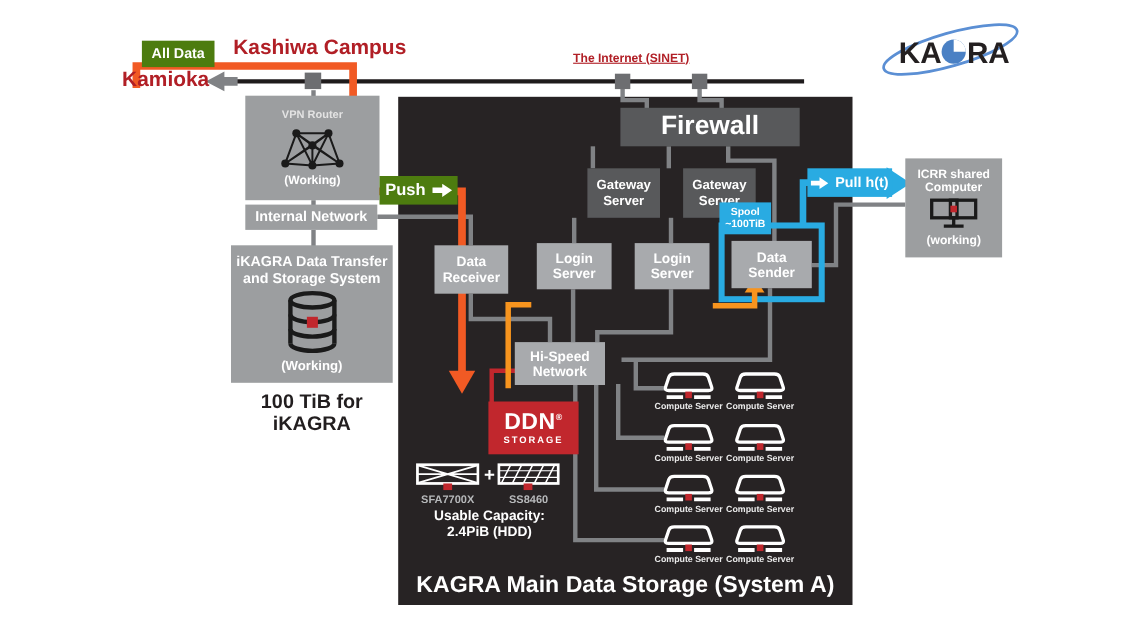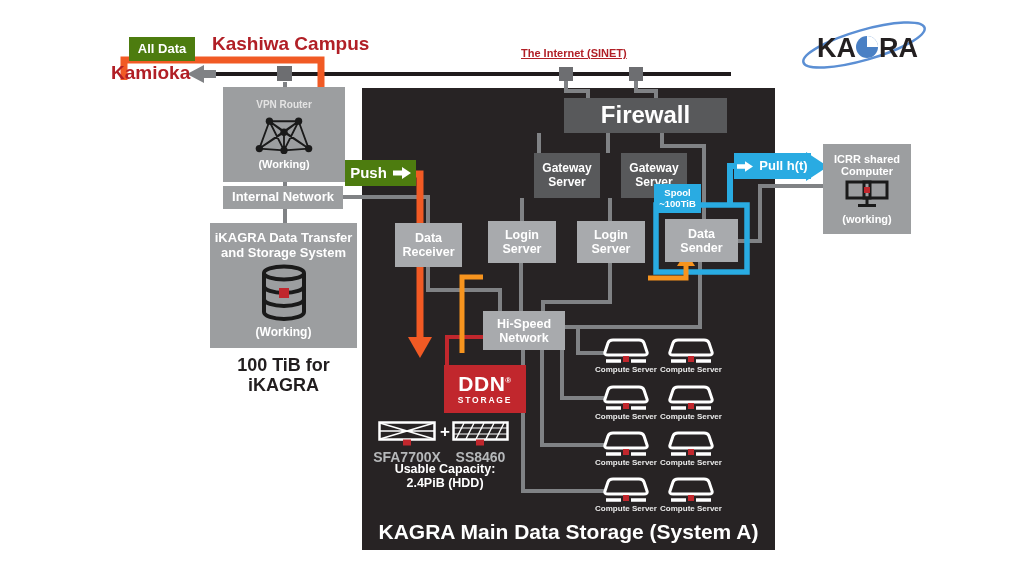--- a/index.html
+++ b/index.html
@@ -15,21 +15,21 @@
   .g-light{background:#a8aaad;}
   .red-box{background:#c1272d;}
   .flag{position:absolute;display:flex;align-items:center;justify-content:center;gap:6px;
         color:#fff;font-weight:bold;z-index:3;line-height:1.1;}
   .orange-bg{background:#4d7c0f;}
   .amber-bg{background:#f7941e;border:2px solid #f9a84d;box-sizing:border-box;}
   .blue-bg{background:#29abe2;}
   .red-heading{position:absolute;color:#b11f26;font-weight:bold;z-index:3;white-space:nowrap;}
   .blk{display:block;}
   .compute-label{position:absolute;color:#eaeaea;font-size:8px;font-weight:bold;text-align:center;z-index:2;white-space:nowrap;}
-  .model-label{position:absolute;color:#b6b8ba;font-size:14px;font-weight:bold;text-align:center;z-index:2;}
+  .model-label{position:absolute;color:#b6b8ba;font-size:10px;font-weight:bold;text-align:center;z-index:2;}
   .icon{z-index:2;position:absolute;}
 </style>
 </head>
 <body>
 
 <div class="stage">
 
   <div class="dark-panel"></div>
 
   <svg class="lines" width="1024" height="576" viewBox="0 0 1024 576">
@@ -175,21 +175,21 @@
   <div class="box g-light" style="left:395px;top:223px;width:67px;height:44px;font-size:12.5px;">
     <span>Data</span>
     <span>Receiver</span>
   </div>
 
   <div class="box g-light" style="left:665px;top:219px;width:73px;height:43px;font-size:12.5px;">
     <span>Data</span>
     <span>Sender</span>
   </div>
 
-  <div class="box g-light" style="left:483px;top:311px;width:82px;height:39px;font-size:12.5px;">
+  <div class="box g-light" style="left:468px;top:311px;width:82px;height:39px;font-size:12.5px;">
     <span>Hi-Speed</span>
     <span>Network</span>
   </div>
 
   <div class="box red-box" style="left:408px;top:365px;width:82px;height:48px;margin-left:36px;">
     <span style="font-size:21px;letter-spacing:.5px;"><span>DDN</span><sup style="font-size:8px;">®</sup></span>
     <span style="font-size:8.5px;letter-spacing:1.8px;">STORAGE</span>
   </div>
 
   <svg class="icon" style="left:378px;top:421px;" width="58" height="26" viewBox="0 0 58 26">

